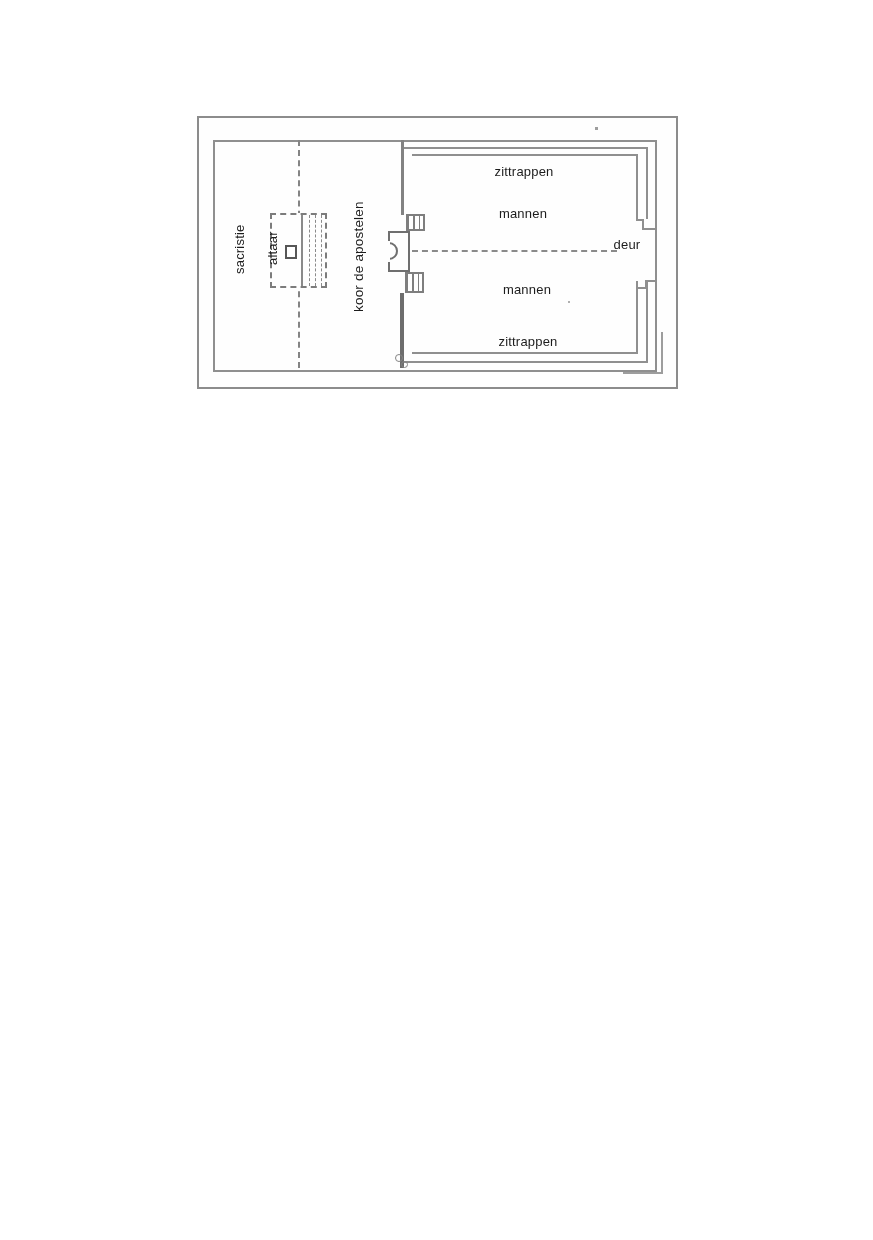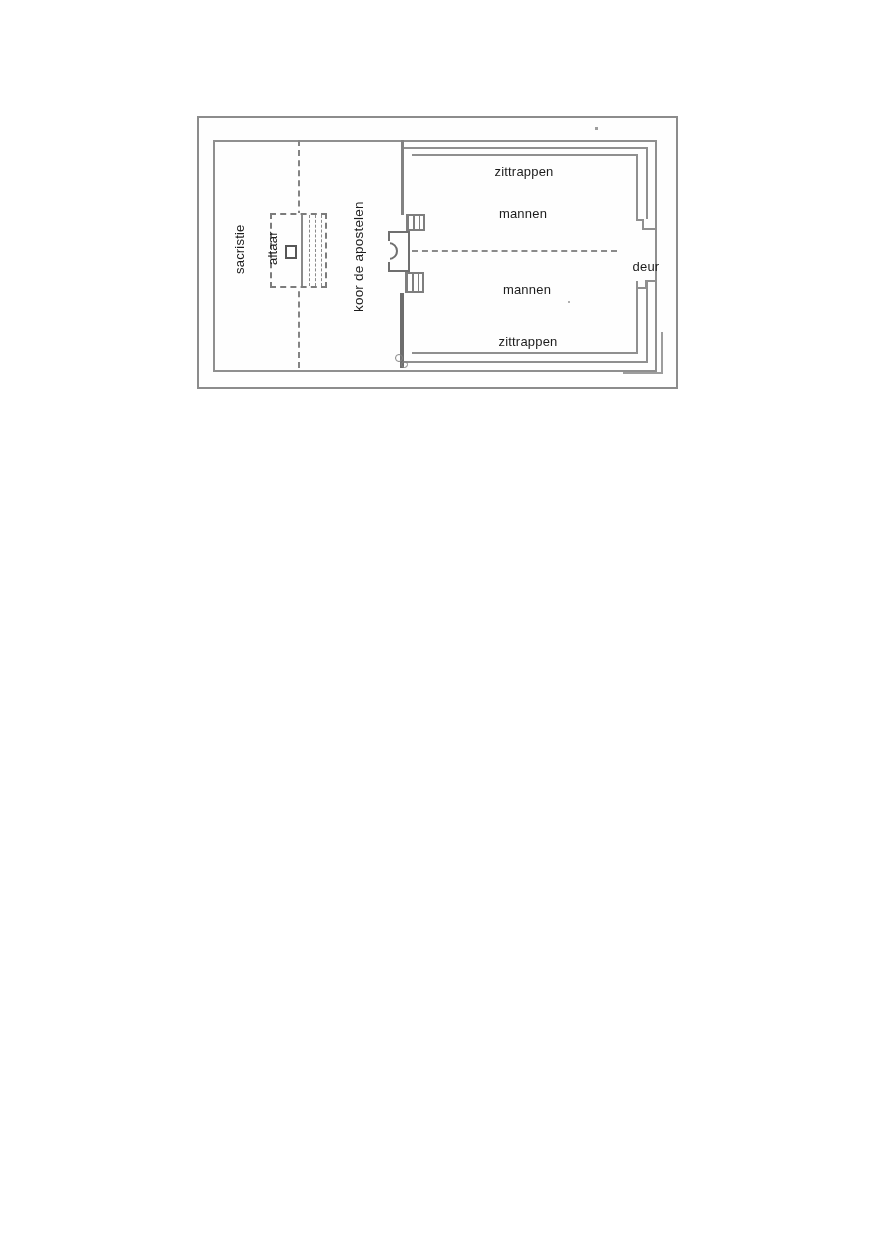--- a/index.html
+++ b/index.html
@@ -106,18 +106,18 @@
 
     <div class="ln" style="left:396px; top:9px;   width:3px; height:3px; background:#9e9e9e;"></div>
     <div class="ln" style="left:369px; top:183px; width:2px; height:2px; background:#b0b0b0;"></div>
 
     <div class="vtext" style="left:33px;  top:106px; height:50px;">sacristie</div>
     <div class="vtext" style="left:66px;  top:109px; height:42px;">altaar</div>
     <div class="vtext" style="left:152px; top:84px;  height:110px; font-size:13.5px;">koor de apostelen</div>
 
     <div class="lbl" style="left:260px; top:46px;  width:130px;">zittrappen</div>
     <div class="lbl" style="left:259px; top:88px;  width:130px;text-align:center;">mannen</div>
-    <div class="lbl" style="left:417px; top:119px; width:60px;margin-top:22px;">deur</div>
+    <div class="lbl" style="left:398px; top:119px; width:60px;">deur</div>
     <div class="lbl" style="left:263px; top:164px; width:130px;">mannen</div>
     <div class="lbl" style="left:264px; top:216px; width:130px;">zittrappen</div>
 
   </div>
 </div>
 
 </body></html>

